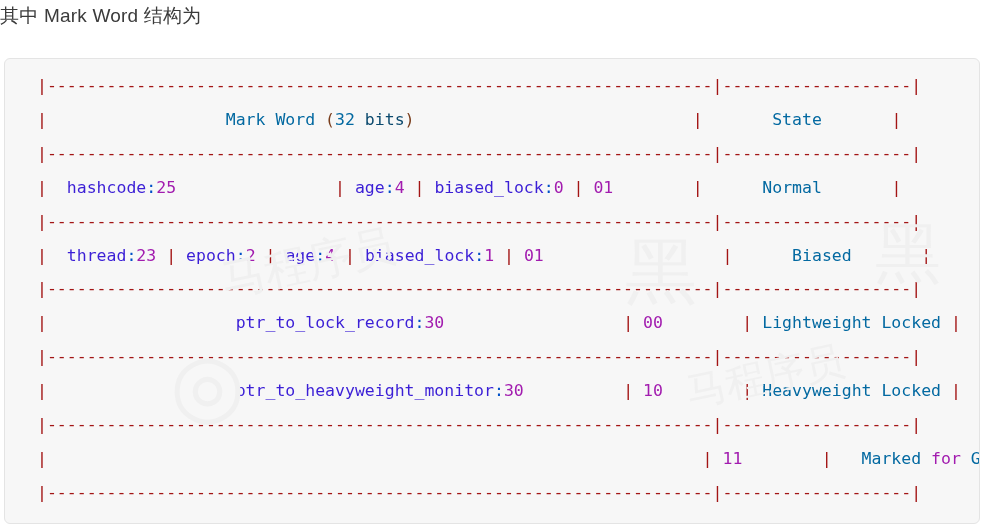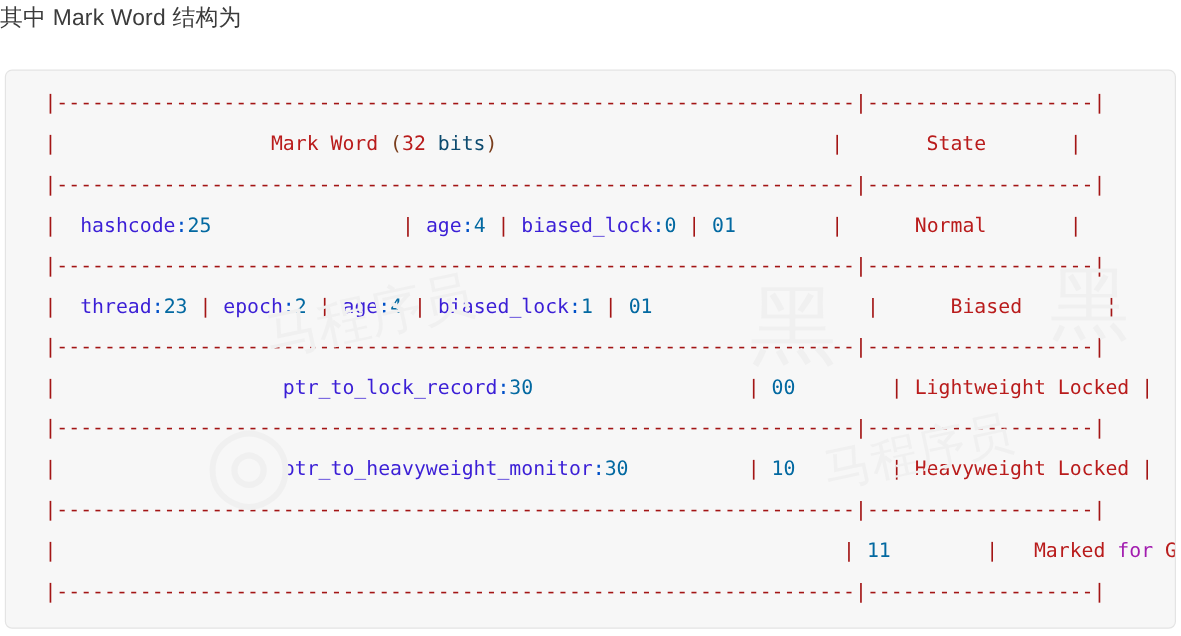--- a/index.html
+++ b/index.html
@@ -58,23 +58,23 @@
     letter-spacing: 0px;
     white-space: pre;
     color: #24292e;
     tab-size: 4;
   }
 
   
   .pipe  { color: #a31515; }
   .dash  { color: #a31515; }
   .ident { color: #3b1fd6; }
-  .num   { color: #0369a1; margin-top: 20px; }
+  .num   { color: #a21caf; margin-top: 20px; }
   .colon { color: #0050c8; }
-  .grn   { color: #b91c1c; }
+  .grn   { color: #0369a1; }
   .kw    { color: #a21caf; }
   .paren { color: #7a3e1d; }
   .plain { color: #0c4a6e; }
 
   .wm-logo {
     position: absolute;
     pointer-events: none;
     user-select: none;
     color: #f0f0f0;
     font-family: "Liberation Serif", serif;

